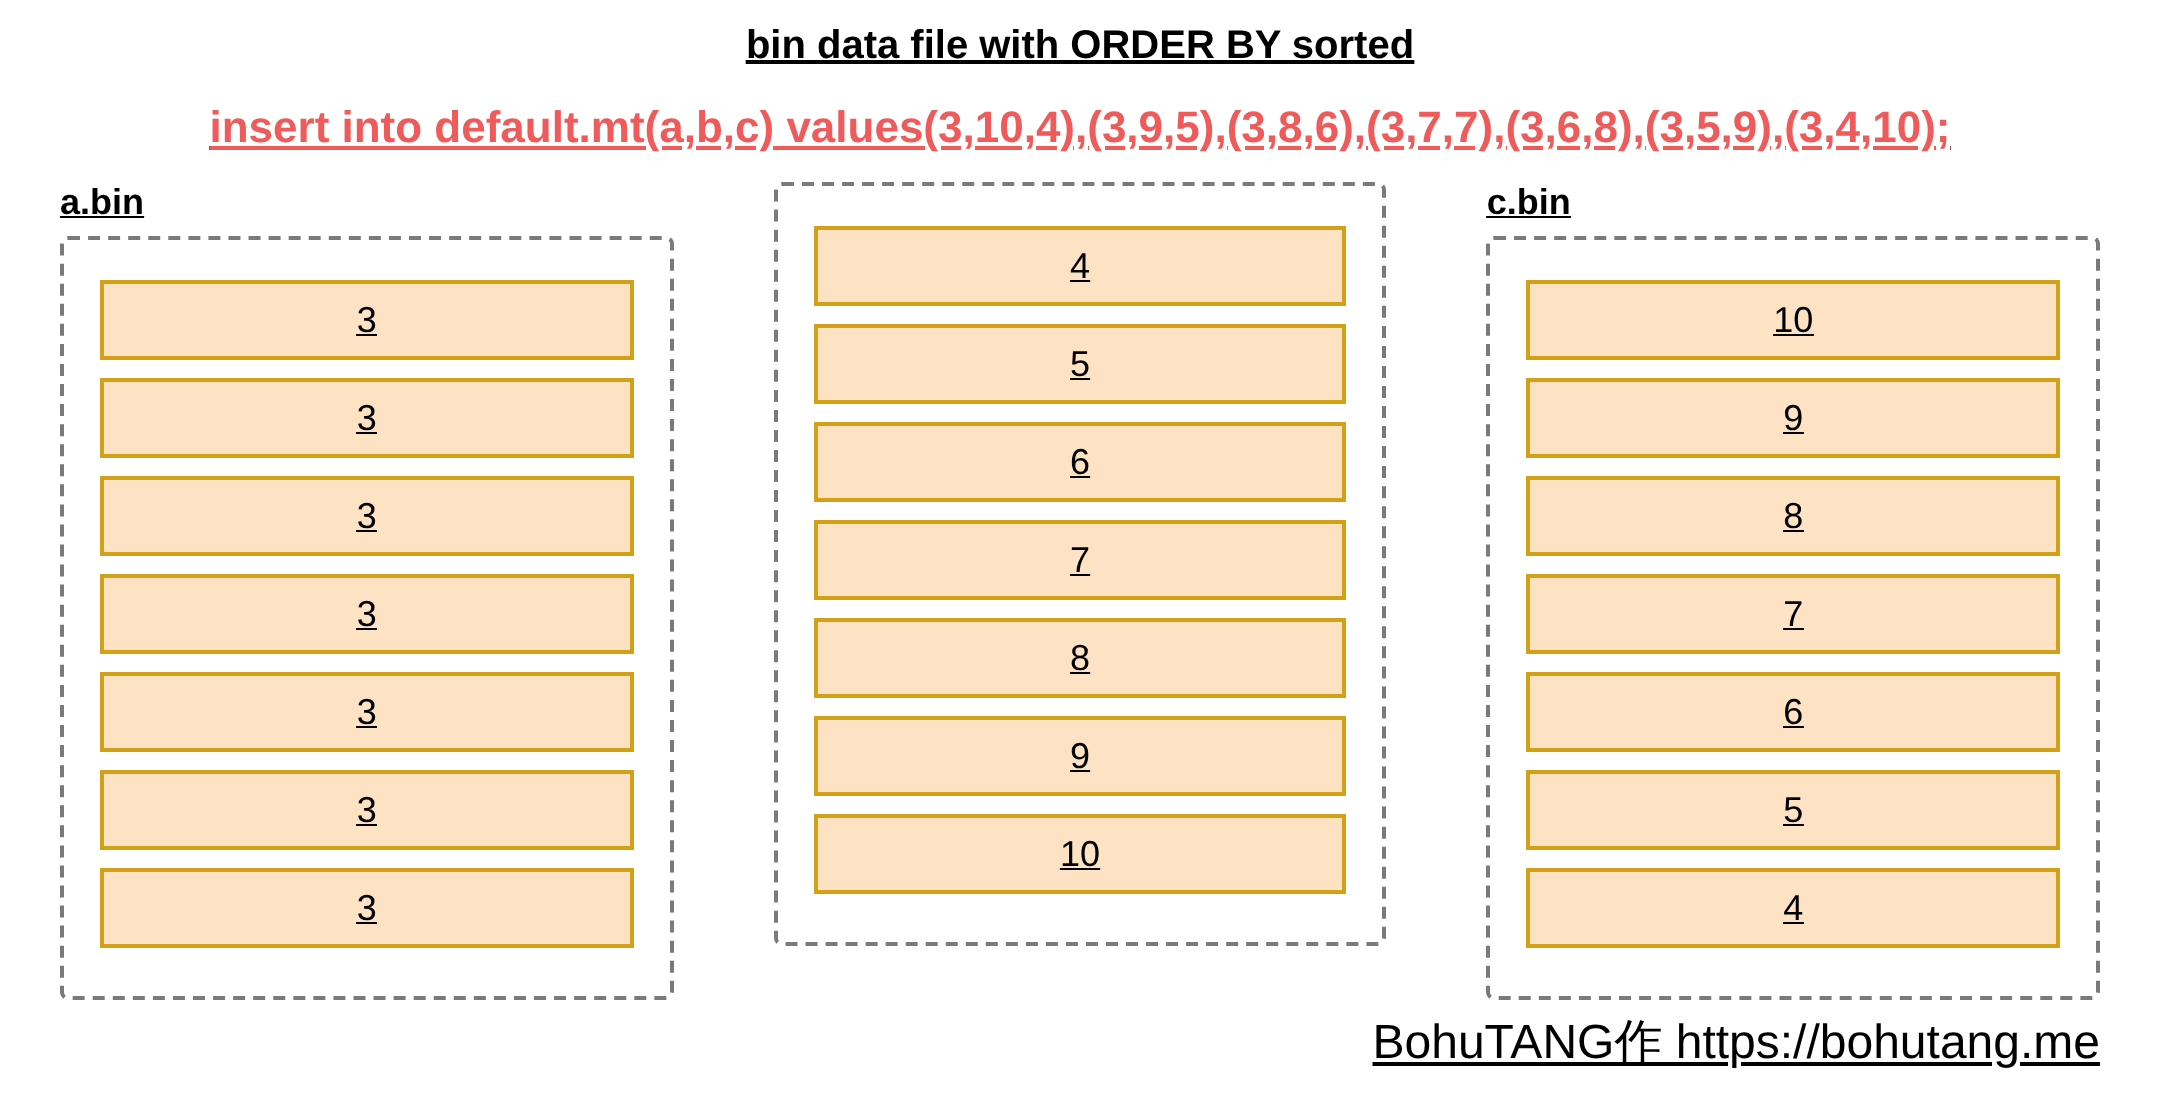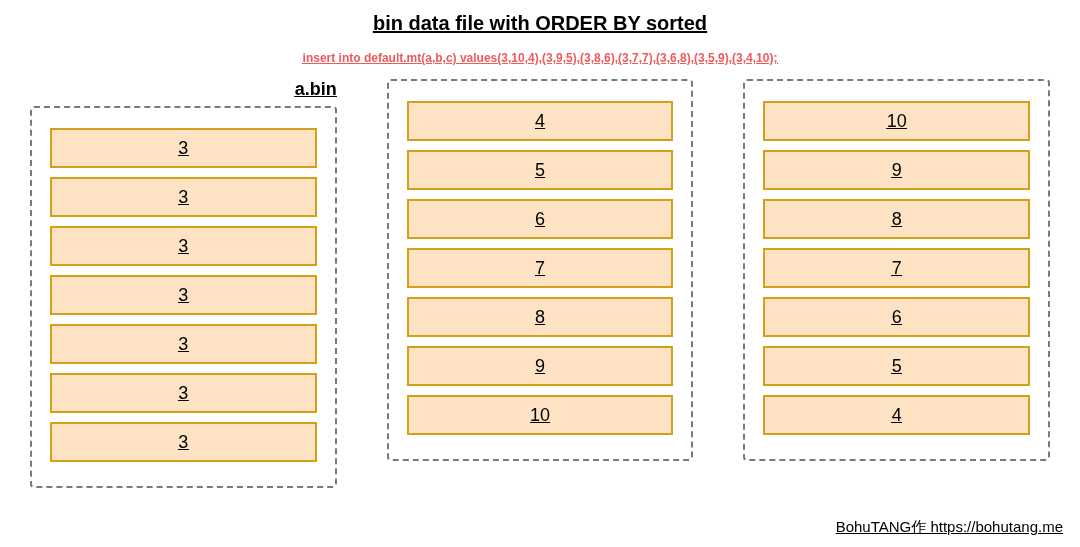--- a/index.html
+++ b/index.html
@@ -14,37 +14,37 @@
     .title {
       text-align: center;
       font-weight: bold;
       font-size: 20px;
       color: #000;
       margin-bottom: 16px;
     }
     .sql {
       text-align: center;
       font-weight: bold;
-      font-size: 12px;
+      font-size: 22px;
       color: #ef5a5a;
       margin-bottom: 14px;
     }
     .files {
       display: flex;
       justify-content: space-between;
       gap: 50px;
     }
     .file {
       flex: 1;
       display: flex;
       flex-direction: column;
       align-items: stretch;
     }
     .file-label {
-      text-align: right;
+      text-align: left;
       font-weight: bold;
       font-size: 18px;
       color: #000;
       margin-bottom: 6px;
     }
     .file-box {
       border: 2px dashed #7a7a7a;
       border-radius: 4px;
       padding: 20px 18px 24px 18px;
       display: flex;
@@ -56,23 +56,23 @@
       border: 2px solid #d4a017;
       height: 40px;
       display: flex;
       align-items: center;
       justify-content: center;
       font-size: 18px;
       color: #000;
     }
     .credit {
       position: absolute;
-      right: 17px;
+      right: 30px;
       bottom: 10px;
-      font-size: 15px;
+      font-size: 24px;
       color: #000;
     }
   </style>
 </head>
 <body>
 
 <div class="title">bin data file with ORDER BY sorted</div>
 <div class="sql">insert into default.mt(a,b,c) values(3,10,4),(3,9,5),(3,8,6),(3,7,7),(3,6,8),(3,5,9),(3,4,10);</div>
 
 <div class="files">
@@ -96,20 +96,21 @@
       <div class="cell">5</div>
       <div class="cell">6</div>
       <div class="cell">7</div>
       <div class="cell">8</div>
       <div class="cell">9</div>
       <div class="cell">10</div>
     </div>
   </div>
 
   <div class="file">
+    <div class="file-label">c.bin</div>
     <div class="file-box">
       <div class="cell">10</div>
       <div class="cell">9</div>
       <div class="cell">8</div>
       <div class="cell">7</div>
       <div class="cell">6</div>
       <div class="cell">5</div>
       <div class="cell">4</div>
     </div>
   </div>

